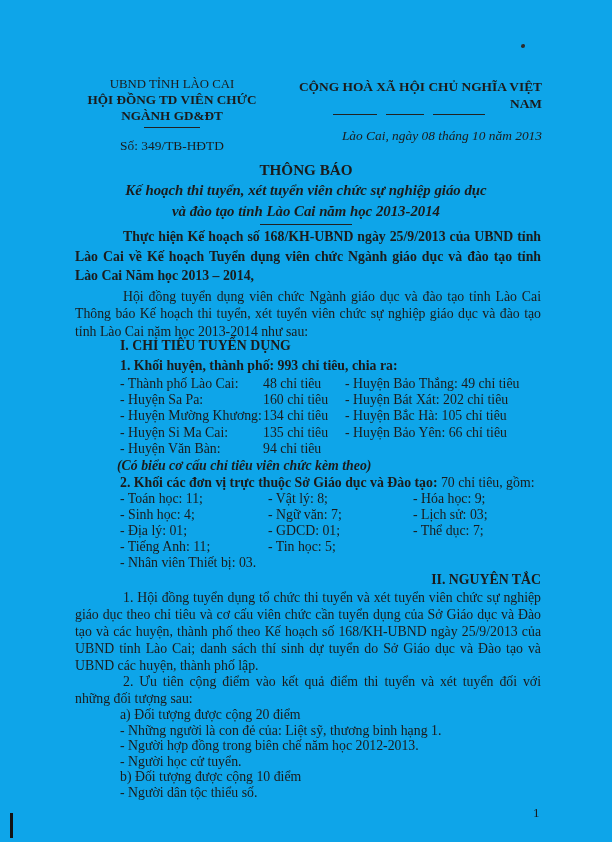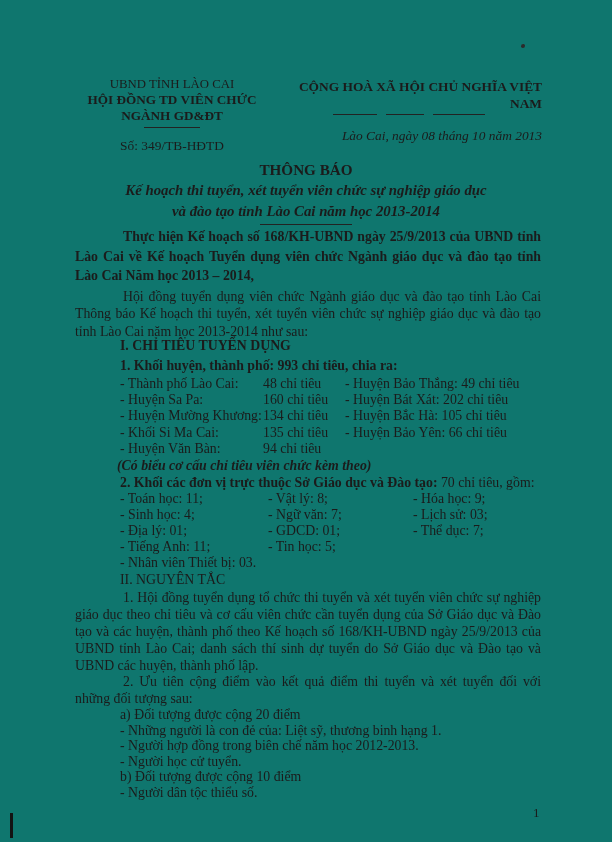--- a/index.html
+++ b/index.html
@@ -1,20 +1,20 @@
 <!DOCTYPE html>
 <html><head>
 <meta charset="utf-8">
 <style>
   html,body{margin:0;padding:0;background:#888;}
   .page{
     position:relative;
     width:612px;height:842px;
     margin:0 auto;
-    background:#0f766e;
+    background:#0ea5e9;
     font-family:"Liberation Serif","DejaVu Serif",serif;
     color:#1b1b1b;
     overflow:hidden;
   }
   
   .hdr-left{position:absolute;top:76px;left:66px;width:212px;text-align:center;}
   .hdr-left .l1{font-size:12.8px;line-height:16px;}
   .hdr-left .l2,.hdr-left .l3{font-size:13.2px;font-weight:bold;line-height:16px;}
   .hdr-left .rule{width:56px;border-top:1.4px solid #222;margin:3px auto 0;}
   .hdr-left .docnum{margin-top:10px;font-size:13.4px;}
@@ -47,21 +47,21 @@
   .drow .val{position:absolute;left:188px;}
   .drow .rgt{position:absolute;left:270px;}
   #sec1 .note{font-weight:bold;font-style:italic;line-height:16px;padding-left:42px;margin-top:1px;}
   #sec1 .sub2{line-height:17px;padding-left:45px;}
   .srow{position:relative;height:16px;white-space:nowrap;}
   .srow .c1{position:absolute;left:45px;}
   .srow .c2{position:absolute;left:193px;}
   .srow .c3{position:absolute;left:338px;}
   
   #sec2{top:570px;}
-  #sec2 .h{font-weight:normal;line-height:19px;padding-left:45px;}
+  #sec2 .h{font-weight:bold;line-height:19px;padding-left:45px;text-align:right;}
   #sec2 .p1{line-height:17px;}
   #sec2 .p2{line-height:16.5px;}
   #sec2 .li{line-height:15.6px;padding-left:45px;}
   
   .pagenum{position:absolute;left:533px;top:805px;font-size:13px;}
   .speck{position:absolute;left:521px;top:44px;width:4px;height:4px;background:#2b2b2b;border-radius:60% 40% 55% 45%;}
   .scanbar{position:absolute;left:10px;top:813px;width:3px;height:25px;background:#131313;}
 </style>
 </head>
 <body>
@@ -111,21 +111,21 @@
       <span class="lbl">- Huyện Sa Pa:</span>
       <span class="val">160 chỉ tiêu</span>
       <span class="rgt">- Huyện Bát Xát:  202 chỉ tiêu</span>
     </div>
     <div class="drow">
       <span class="lbl">- Huyện Mường Khương:</span>
       <span class="val">134 chỉ tiêu</span>
       <span class="rgt">- Huyện Bắc Hà:  105 chỉ tiêu</span>
     </div>
     <div class="drow">
-      <span class="lbl">- Khối Si Ma Cai:</span>
+      <span class="lbl">- Huyện Si Ma Cai:</span>
       <span class="val">135 chỉ tiêu</span>
       <span class="rgt">- Huyện Bảo Yên:  66 chỉ tiêu</span>
     </div>
     <div class="drow">
       <span class="lbl">- Huyện Văn Bàn:</span>
       <span class="val">94 chỉ tiêu</span>
       <span class="rgt"></span>
     </div>
 
     <div class="note">(Có biểu cơ cấu chỉ tiêu viên chức kèm theo)</div>

